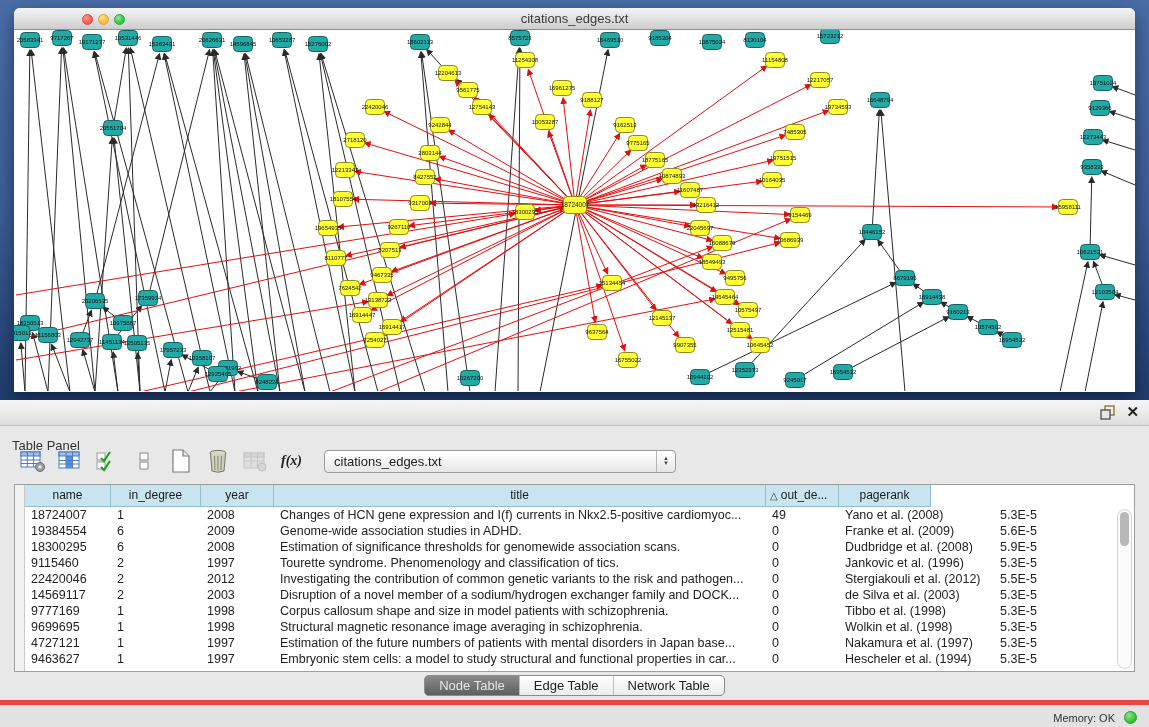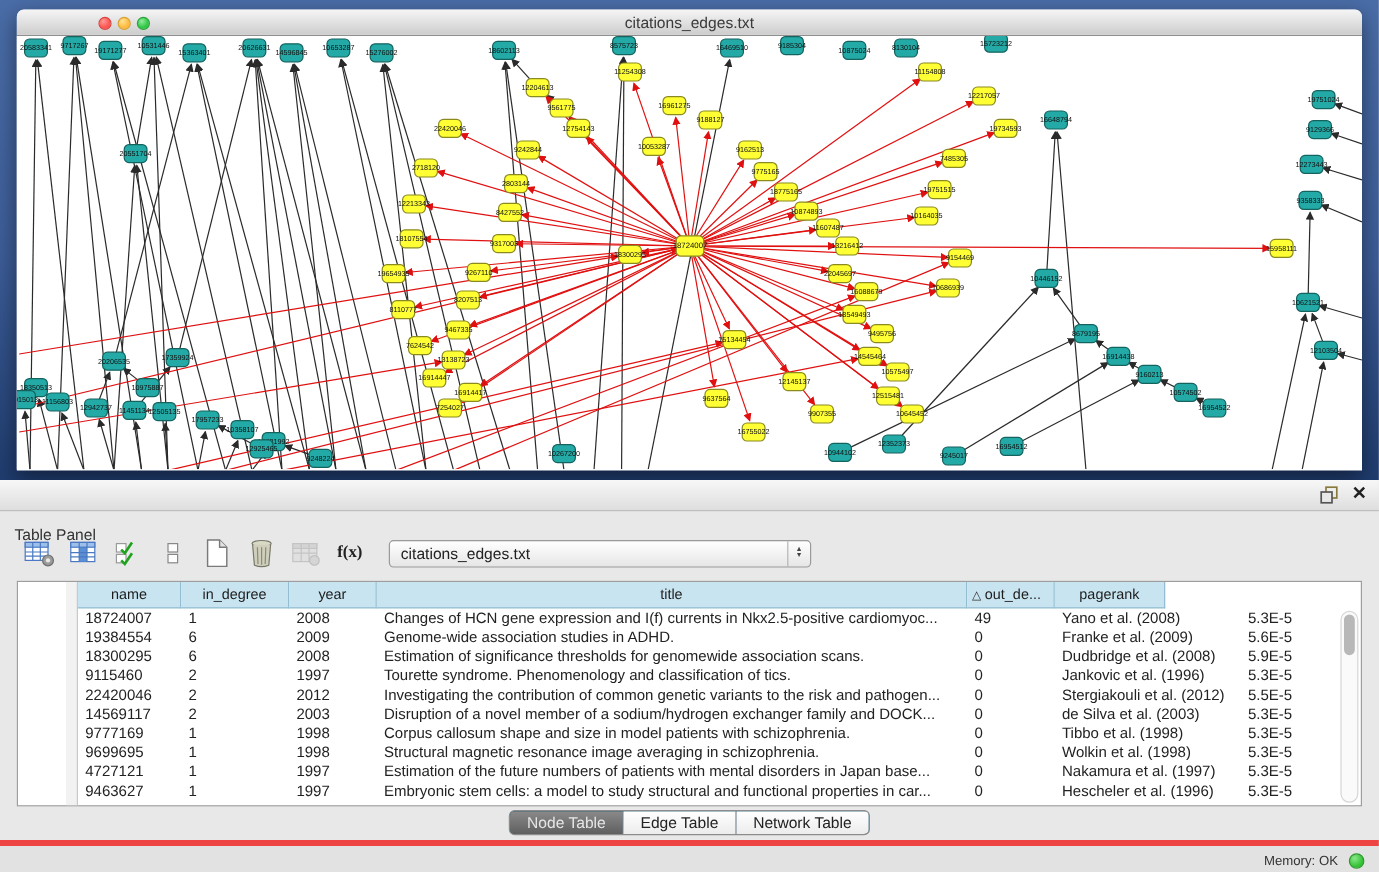--- a/index.html
+++ b/index.html
@@ -26,31 +26,31 @@
   .table-panel { position:absolute; left:0; top:400px; width:1149px; height:300px; background:#e8e8e8; }
   .panel-header { position:relative; height:26px;
     background:linear-gradient(180deg,#f7f7f7,#dedede); border-bottom:1px solid #bdbdbd; }
   .panel-header .ph-title { position:absolute; left:12px; top:5px; font-size:13px; color:#333;margin-top:33px; }
   .ph-icons { position:absolute; right:10px; top:4px; display:flex; gap:10px; align-items:center; }
   .float-btn svg { display:block; }
   .close-btn { font-size:15px; font-weight:bold; color:#222; line-height:16px; cursor:default; }
 
   .toolbar { position:absolute; left:14px; top:44px; height:34px; display:flex; align-items:center; }
   .tool-btn { width:37px; height:30px; display:flex; align-items:center; justify-content:center; }
-  .fx-label { font-family:"Liberation Serif", serif; font-weight:bold;
+  .fx-label { font-family:"Liberation Serif", serif; font-style:italic; font-weight:bold;
     font-size:14px; color:#222; }
   .combo { margin-left:14px; width:352px; height:23px; border:1px solid #9a9a9a; border-radius:4px;
     background:linear-gradient(180deg,#ffffff,#e6e6e6); position:relative;
     font-size:13px; color:#222; line-height:21px; padding-left:9px; }
   .combo-steppers { position:absolute; right:0; top:0; width:19px; height:21px;
     border-left:1px solid #b5b5b5; display:flex; flex-direction:column;
     align-items:center; justify-content:center; font-size:6px; color:#444; line-height:5px; }
 
   .tablewrap { position:absolute; left:14px; top:84px; width:1121px; height:188px;
-    background:#fff; border:1px solid #9e9e9e; display:flex;padding-left:40px; }
+    background:#fff; border:1px solid #9e9e9e; display:flex; }
   .gutter { width:10px; background:#f2f2f2; border-right:1px solid #c9c9c9; }
   .grid { flex:1; position:relative; overflow:hidden; }
   .hdr-row { display:flex; height:22px; }
   .hcell { background:#c8e4f0; border-right:1px solid #93bed2; border-bottom:1px solid #93bed2;
     font-size:12px; color:#1c1c1c; text-align:center; line-height:21px;
     white-space:nowrap; overflow:hidden; }
   .hcell.left { text-align:left; padding-left:4px; }
   .data-row { display:flex; height:16px; font-size:12.5px; color:#222; }
   .dcell { white-space:nowrap; overflow:hidden; line-height:16px; padding-left:6px; }
   .col-name{width:86px} .col-in{width:90px} .col-year{width:73px} .col-title{width:492px}
@@ -834,21 +834,21 @@
             <div class="dcell col-out">0</div>
             <div class="dcell col-short">Nakamura et al. (1997)</div>
             <div class="dcell col-page">5.3E-5</div>
           </div>
           <div class="data-row">
             <div class="dcell col-name">9463627</div>
             <div class="dcell col-in">1</div>
             <div class="dcell col-year">1997</div>
             <div class="dcell col-title">Embryonic stem cells: a model to study structural and functional properties in car...</div>
             <div class="dcell col-out">0</div>
-            <div class="dcell col-short">Hescheler et al. (1996)</div>
+            <div class="dcell col-short">Hescheler et al. (1994)</div>
             <div class="dcell col-page">5.3E-5</div>
           </div>
         </div>
       <div class="vscroll">
         <div class="vthumb"></div>
       </div>
     </div>
   </div>
 
   <div class="tabbar">

